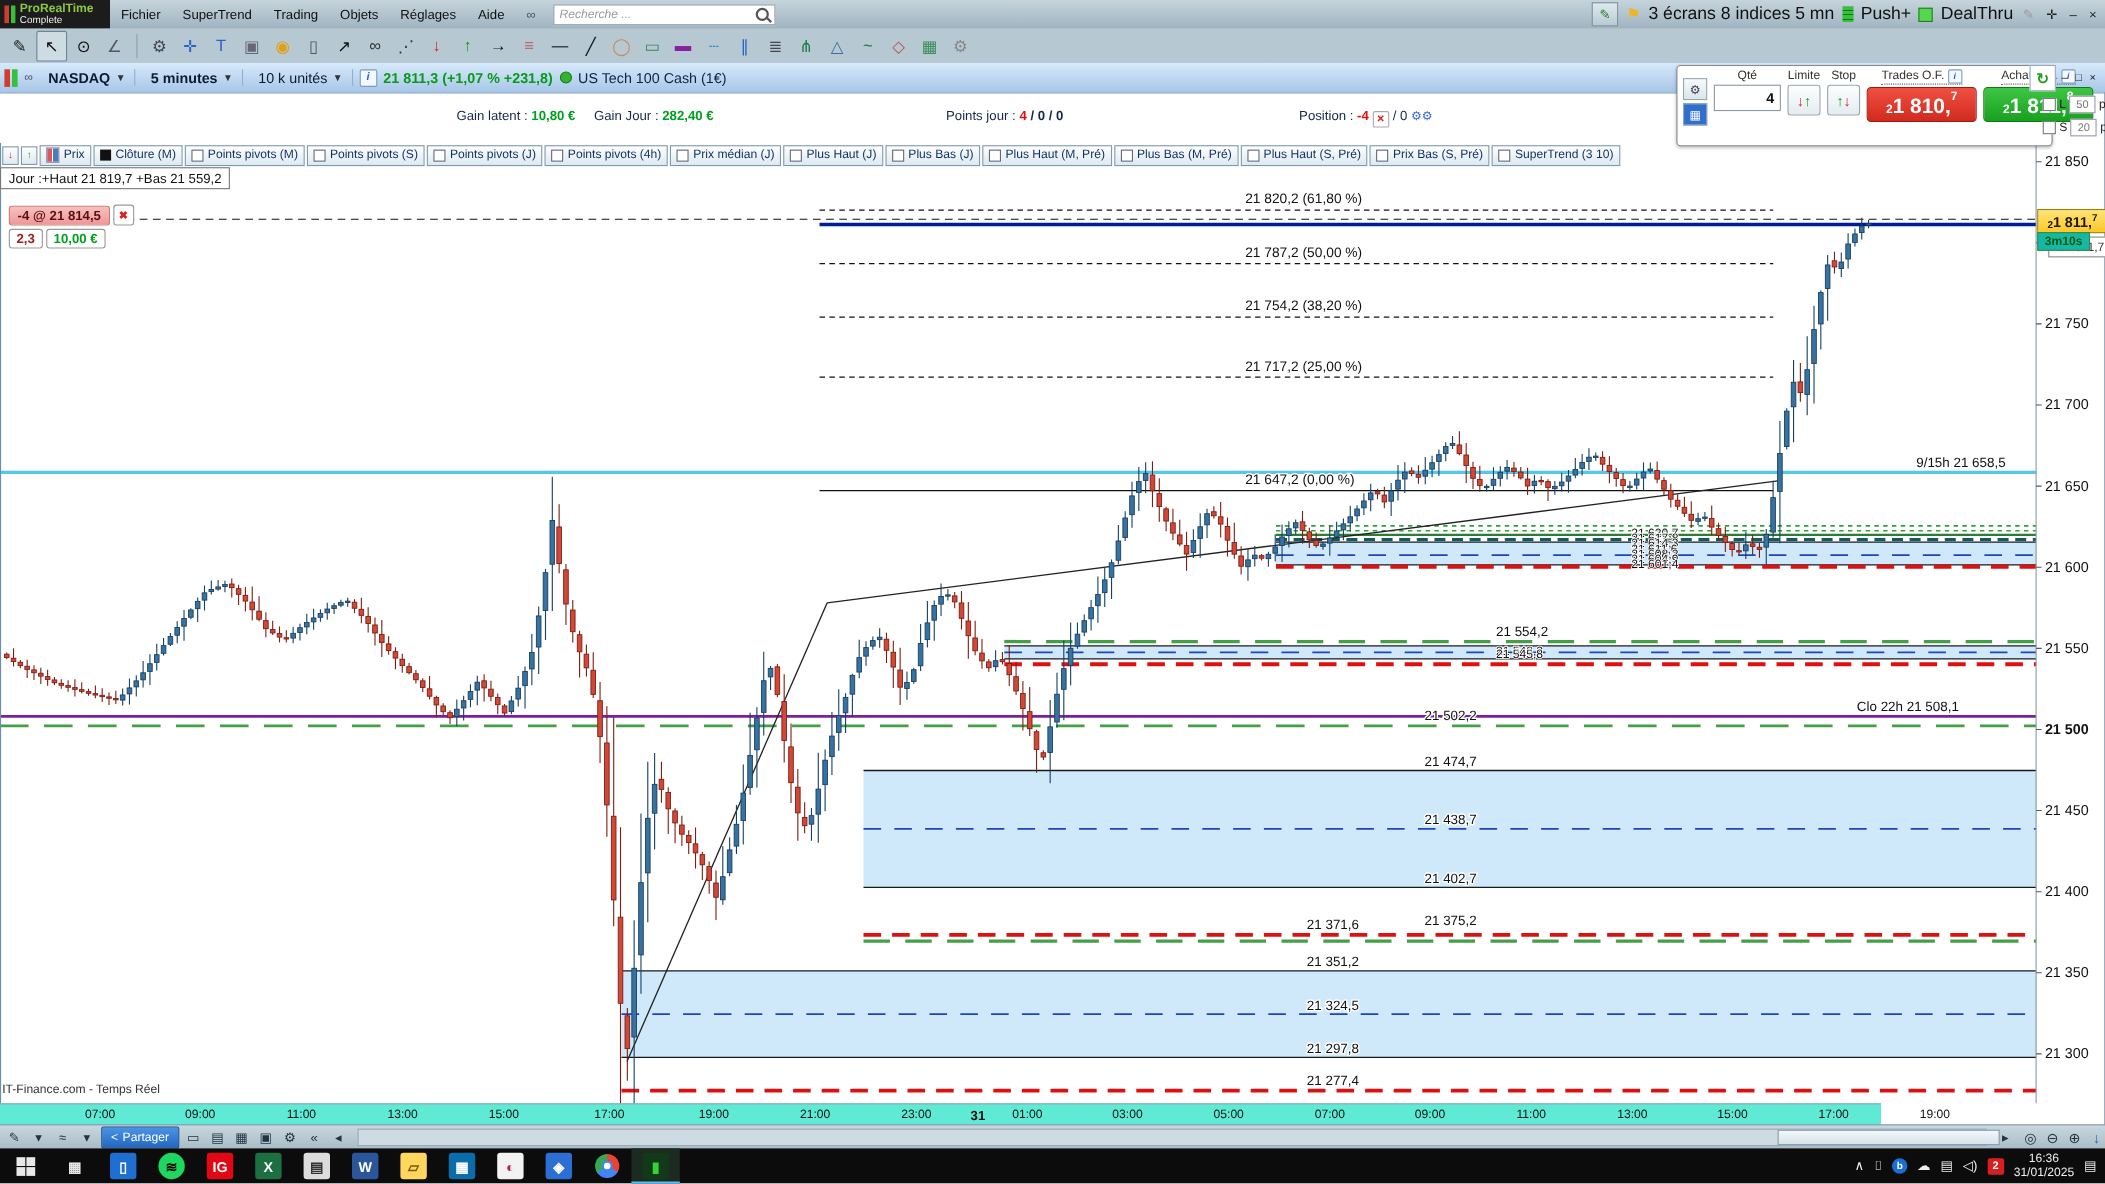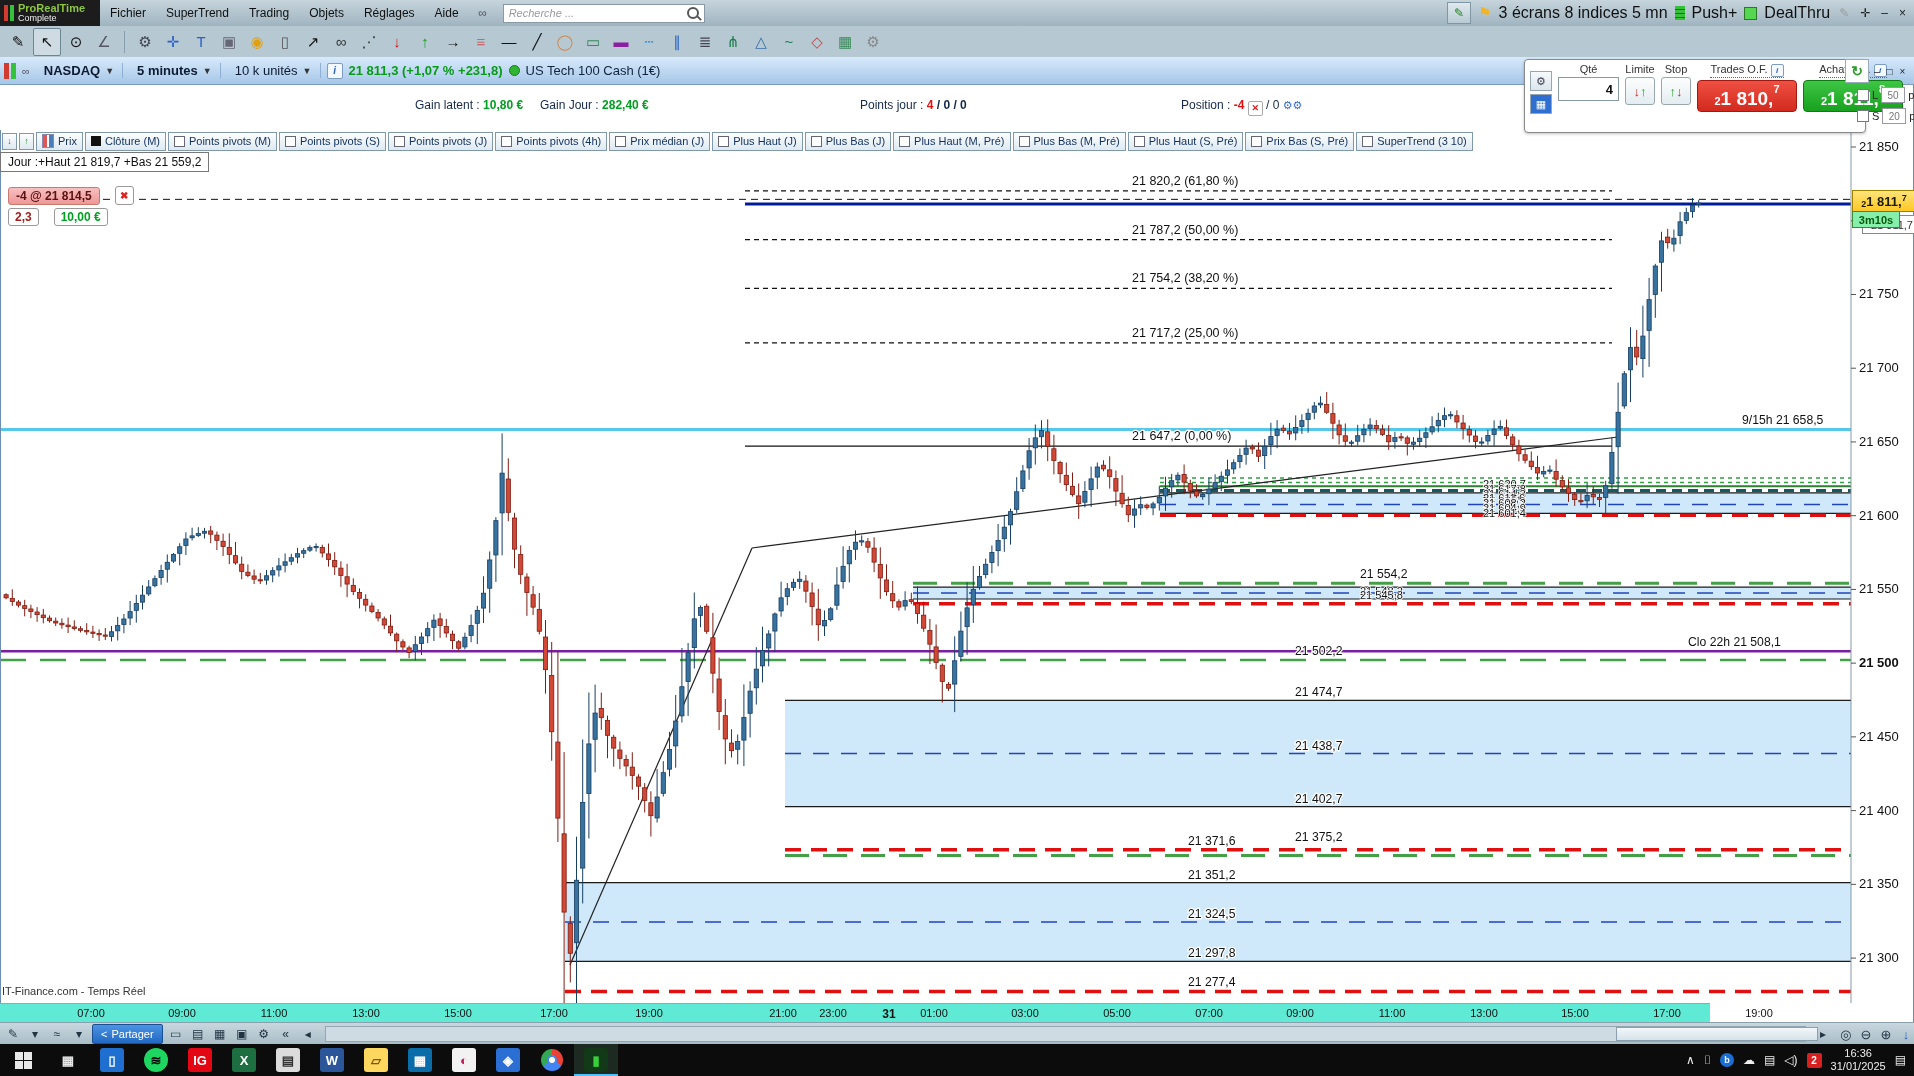--- a/index.html
+++ b/index.html
@@ -72,31 +72,31 @@
   
   #indrow{position:absolute;left:0;top:130px;width:1914px;height:22px;display:flex;align-items:center;padding-left:2px;z-index:6}
   .tiny-btn{width:13px;height:15px;border:1px solid #7f98ab;background:linear-gradient(#fdfeff,#dde9f0);display:flex;align-items:center;justify-content:center;font-size:9px;margin-right:2px}
   .chip{height:17px;display:inline-flex;align-items:center;gap:4px;padding:0 5px;border:1px solid #7f98ab;background:linear-gradient(#fdfeff,#dde9f0);font-size:11px;color:#10305f;margin-right:2px;white-space:nowrap}
   .chip .cb{width:9px;height:9px;border:1px solid #667;background:#fff}
   .chip .sq{width:10px;height:10px;background:#111}
   .chip .candle{width:10px;height:12px;background:linear-gradient(90deg,#e05555 0 40%,#fff 40% 55%,#4a7ebb 55% 100%);border:1px solid #88a}
   #infobox{position:absolute;left:0;top:152px;border:1px solid #777;background:#fff;padding:2px 7px;font-size:12px;color:#111;z-index:6;white-space:nowrap}
   
   #postag{position:absolute;left:8px;top:186px;z-index:7}
-  .ptag-row{display:flex;align-items:center;gap:15px}
+  .ptag-row{display:flex;align-items:center;gap:3px}
   .ptag{background:linear-gradient(#f7c0c0,#ee9898);border:1px solid #c97a6f;border-radius:3px;padding:1px 7px;font-weight:bold;font-size:12px;color:#5a1210;white-space:nowrap}
   .pclose{background:#fff;border:1px solid #999;border-radius:3px;color:#d22;font-weight:bold;width:17px;height:17px;display:flex;align-items:center;justify-content:center;font-size:10px}
   .pbox{background:#fff;border:1px solid #999;border-radius:3px;padding:0 6px;font-size:12px;font-weight:bold;height:16px;display:flex;align-items:center}
   .pbox.r{color:#a02020}.pbox.g{color:#00a020}
   
   .ytag{position:absolute;left:1852px;top:190px;width:62px;height:20px;background:linear-gradient(#ffe47a,#ffc825);border:1px solid #a08000;color:#1a1a00;font-weight:bold;font-size:13px;display:flex;align-items:center;justify-content:center;z-index:7}
   .ytag .s1{font-size:9px;align-self:flex-end;margin-bottom:2px}
   .ytag .s2{font-size:9px;align-self:flex-start;margin-top:2px}
   .wtag{position:absolute;left:1862px;top:215px;width:50px;height:17px;background:#fff;border:1px solid #888;color:#333;font-size:11px;display:flex;align-items:center;justify-content:flex-end;padding-right:2px;z-index:6}
-  .gtag{position:absolute;left:1852px;top:211px;width:46px;height:15px;background:#86efac;border:1px solid #3a8a3a;color:#0a5a0a;font-size:11px;font-weight:bold;display:flex;align-items:center;justify-content:center;z-index:7}
+  .gtag{position:absolute;left:1852px;top:211px;width:46px;height:15px;background:#14b8a6;border:1px solid #3a8a3a;color:#0a5a0a;font-size:11px;font-weight:bold;display:flex;align-items:center;justify-content:center;z-index:7}
   #watermark{position:absolute;left:2px;top:985px;font-size:11px;color:#333;z-index:6}
   
   #timeaxis{position:absolute;left:0;top:1003px;width:1710px;height:19px;background:#5eead4;border-top:1px solid #96a6b2;z-index:5}
   .tlabel{position:absolute;top:3px;font-size:11px;color:#111;transform:translateX(-50%)}
   .tlabel.b{font-weight:bold;font-size:12px}
   
   #bottombar{position:absolute;left:0;top:1022px;width:1914px;height:22px;background:linear-gradient(#c9d7de,#a8bcc6);border-top:1px solid #8aa0ac;display:flex;align-items:center;gap:2px;padding:0 2px;z-index:10}
   .bbicon{height:18px;min-width:18px;display:flex;align-items:center;justify-content:center;font-size:12px;color:#234;padding:0 2px}
   .share-btn{height:18px;background:linear-gradient(#4b94e4,#2268c2);border:1px solid #1a5092;border-radius:2px;color:#fff;font-size:11px;display:flex;align-items:center;gap:4px;padding:0 8px}
   #scrolltrack{flex:1;height:14px;background:#cfdbe2;border:1px solid #93a7b2;position:relative;margin:0 4px}
@@ -1047,21 +1047,21 @@
 <div id="watermark">IT-Finance.com - Temps Réel</div>
 
 <div id="timeaxis">
     <span class="tlabel" style="left: 91px;">07:00</span>
     <span class="tlabel" style="left: 182px;">09:00</span>
     <span class="tlabel" style="left: 274px;">11:00</span>
     <span class="tlabel" style="left: 366px;">13:00</span>
     <span class="tlabel" style="left: 458px;">15:00</span>
     <span class="tlabel" style="left: 554px;">17:00</span>
     <span class="tlabel" style="left: 649px;">19:00</span>
-    <span class="tlabel" style="left: 783px;">21:00</span>
+    <span class="tlabel" style="left: 741px;">21:00</span>
     <span class="tlabel" style="left: 833px;">23:00</span>
     <span class="tlabel b" style="left: 889px;">31</span>
     <span class="tlabel" style="left: 934px;">01:00</span>
     <span class="tlabel" style="left: 1025px;">03:00</span>
     <span class="tlabel" style="left: 1117px;">05:00</span>
     <span class="tlabel" style="left: 1209px;">07:00</span>
     <span class="tlabel" style="left: 1300px;">09:00</span>
     <span class="tlabel" style="left: 1392px;">11:00</span>
     <span class="tlabel" style="left: 1484px;">13:00</span>
     <span class="tlabel" style="left: 1575px;">15:00</span>

